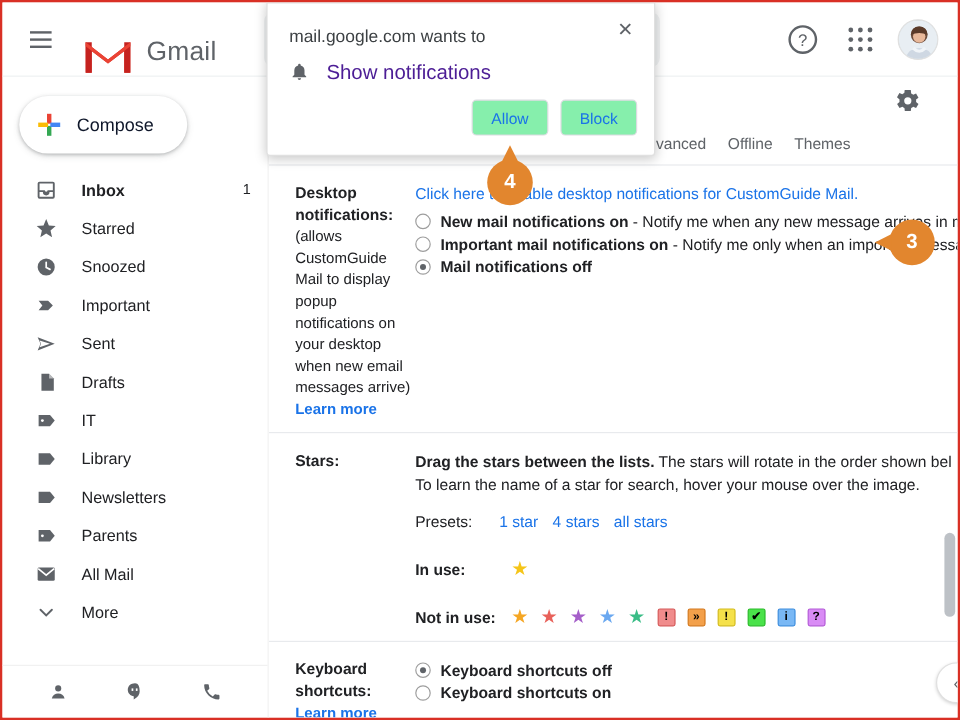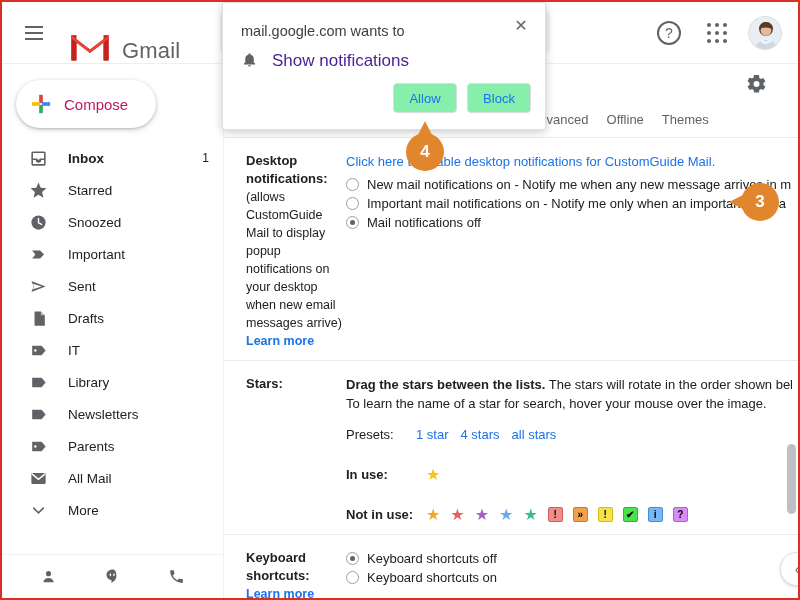--- a/index.html
+++ b/index.html
@@ -26,21 +26,21 @@
     background: #fff;
     display: flex; align-items: center;
     border-bottom: 1px solid #eceff1;
   }
   .hamburger {
     width: 40px; height: 40px; margin-left: 12px;
     display: flex; flex-direction: column; justify-content: center;
     align-items: center; gap: 4px; cursor: pointer; border-radius: 50%;
   }
   .hamburger span { display:block; width: 18px; height: 2px; background: #5f6368; }
-  .brand { display: flex; align-items: flex-end; margin-left: 14px; gap: 10px; margin-top: 28px; }
+  .brand { display: flex; align-items: flex-start; margin-left: 14px; gap: 10px; margin-top: 28px; }
   .gmail-logo { width: 44px; height: 34px; }
   .brand-name { font-size: 22px; color: #5f6368; letter-spacing: .2px; }
   .search-wrap {
     margin-left: 40px; height: 46px; width: 330px;
     background: #f1f3f4; border-radius: 8px;
     display: flex; align-items: center; justify-content: flex-end;
     padding-right: 14px;
   }
   .caret-down {
     width: 0; height: 0; border-left: 6px solid transparent;
@@ -68,21 +68,21 @@
   
   .sidebar {
     position: absolute; left: 0; top: 62px; bottom: 0; width: 222px;
     background: #fff; border-right: 1px solid #f1f1f1;
   }
   .compose {
     margin: 16px 0 0 14px; width: 140px; height: 48px;
     border-radius: 24px; background: #fff;
     box-shadow: 0 1px 3px rgba(60,64,67,.3), 0 2px 6px rgba(60,64,67,.15);
     display: flex; align-items: center; gap: 12px; padding-left: 14px;
-    cursor: pointer; font-size: 15px; color: #be185d;
+    cursor: pointer; font-size: 15px; color: #0f172a;
   }
   .plus-icon { width: 22px; height: 22px; position: relative; }
   .nav { margin-top: 14px; }
   .nav-item {
     height: 32px; display: flex; align-items: center; gap: 20px;
     padding-left: 26px; padding-right: 14px; cursor: pointer;
     border-radius: 0 16px 16px 0; color: #202124; font-size: 13.5px;
   }
   .nav-item.active { font-weight: bold; }
   .nav-item .nav-ico { width: 20px; height: 20px; flex: 0 0 20px; color: #5f6368;
@@ -140,21 +140,21 @@
   .link { color: #1a73e8; text-decoration: none; cursor: pointer; }
   .opt { display: flex; align-items: flex-start; gap: 8px; white-space: nowrap; }
   .radio {
     width: 13px; height: 13px; border-radius: 50%; border: 1px solid #9e9e9e;
     background: #fff; flex: 0 0 13px; margin-top: 3px; position: relative; cursor: pointer;
   }
   .radio.checked::after {
     content: ""; position: absolute; left: 3px; top: 3px; width: 5px; height: 5px;
     border-radius: 50%; background: #5f6368;
   }
-  .opt b { font-weight: normal; }
+  .opt b { font-weight: bold; }
   .opt span.rest { font-weight: normal; color: #202124; }
 
   .presets-row { display: flex; align-items: center; gap: 12px; margin-top: 12px; }
   .presets-row .plabel { width: 58px; flex: 0 0 58px; }
   .stars-line { display: flex; align-items: center; gap: 10px; margin-top: 21px; }
   .stars-line .plabel { width: 70px; flex: 0 0 70px; font-weight: bold; }
   .star-ico { font-size: 16px; line-height: 16px; cursor: pointer; }
   .badge-ico {
     width: 15px; height: 15px; border-radius: 2px; display:inline-flex;
     align-items: center; justify-content: center; font-size: 10px;

